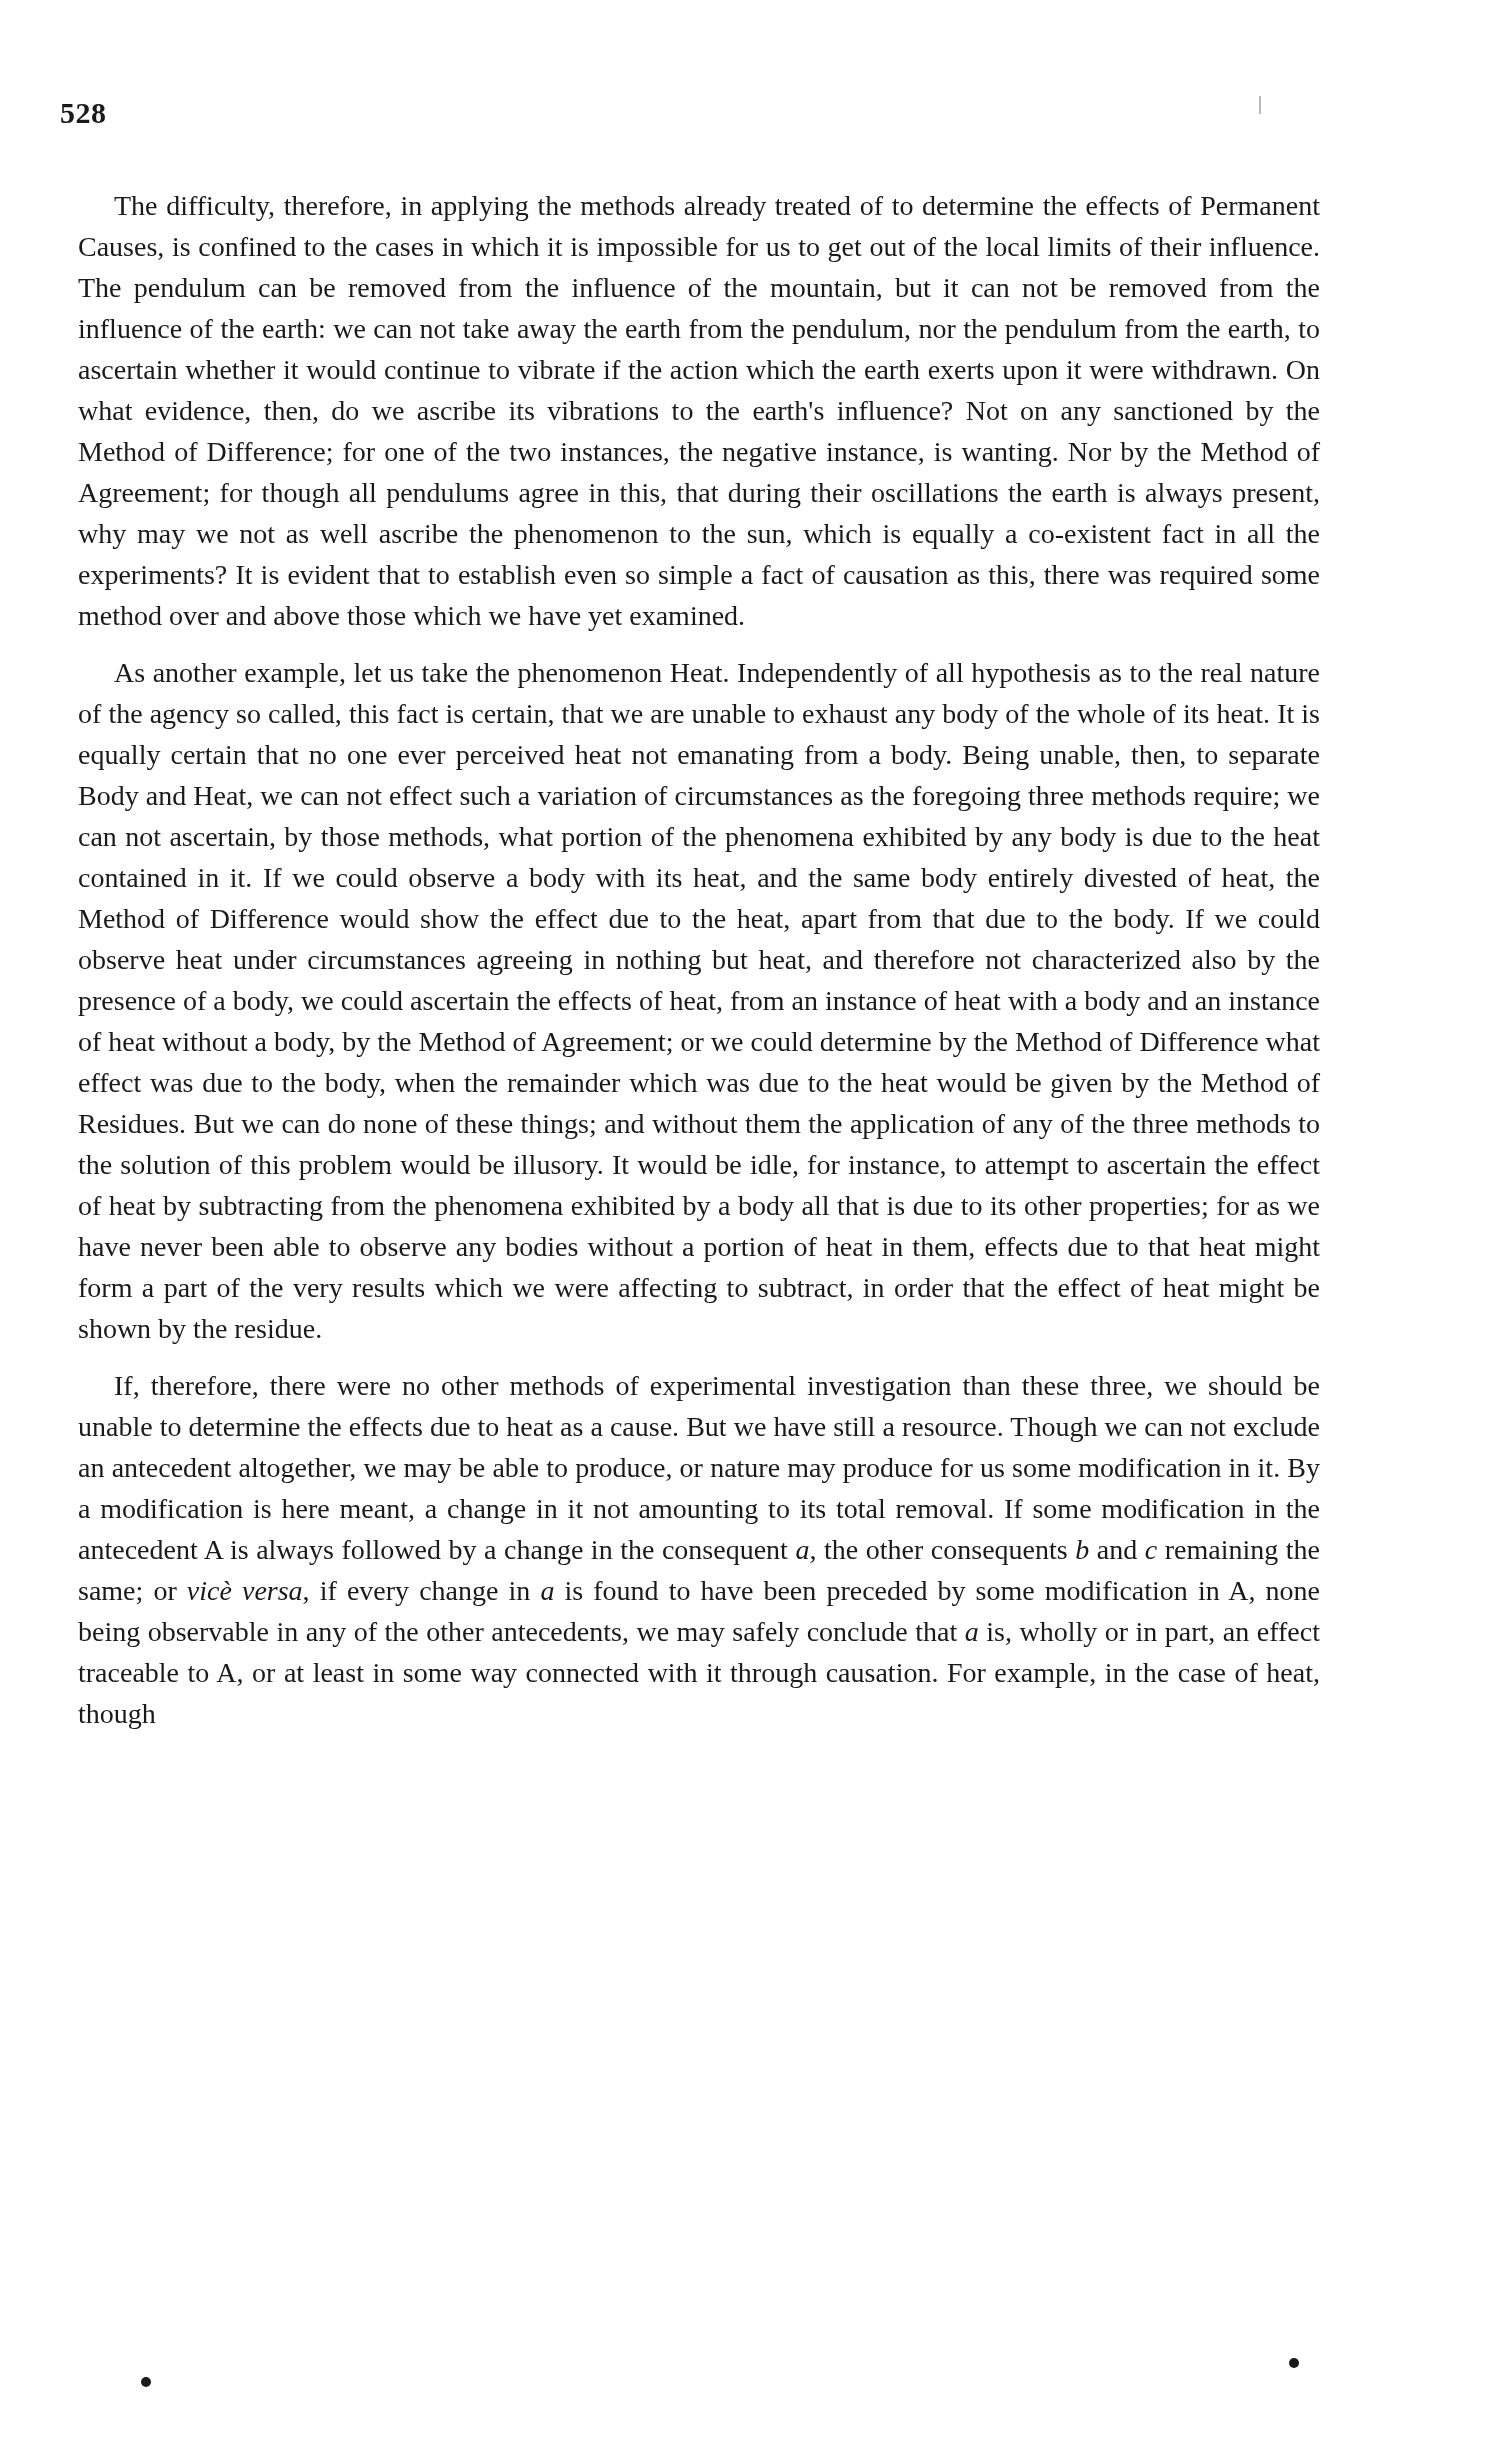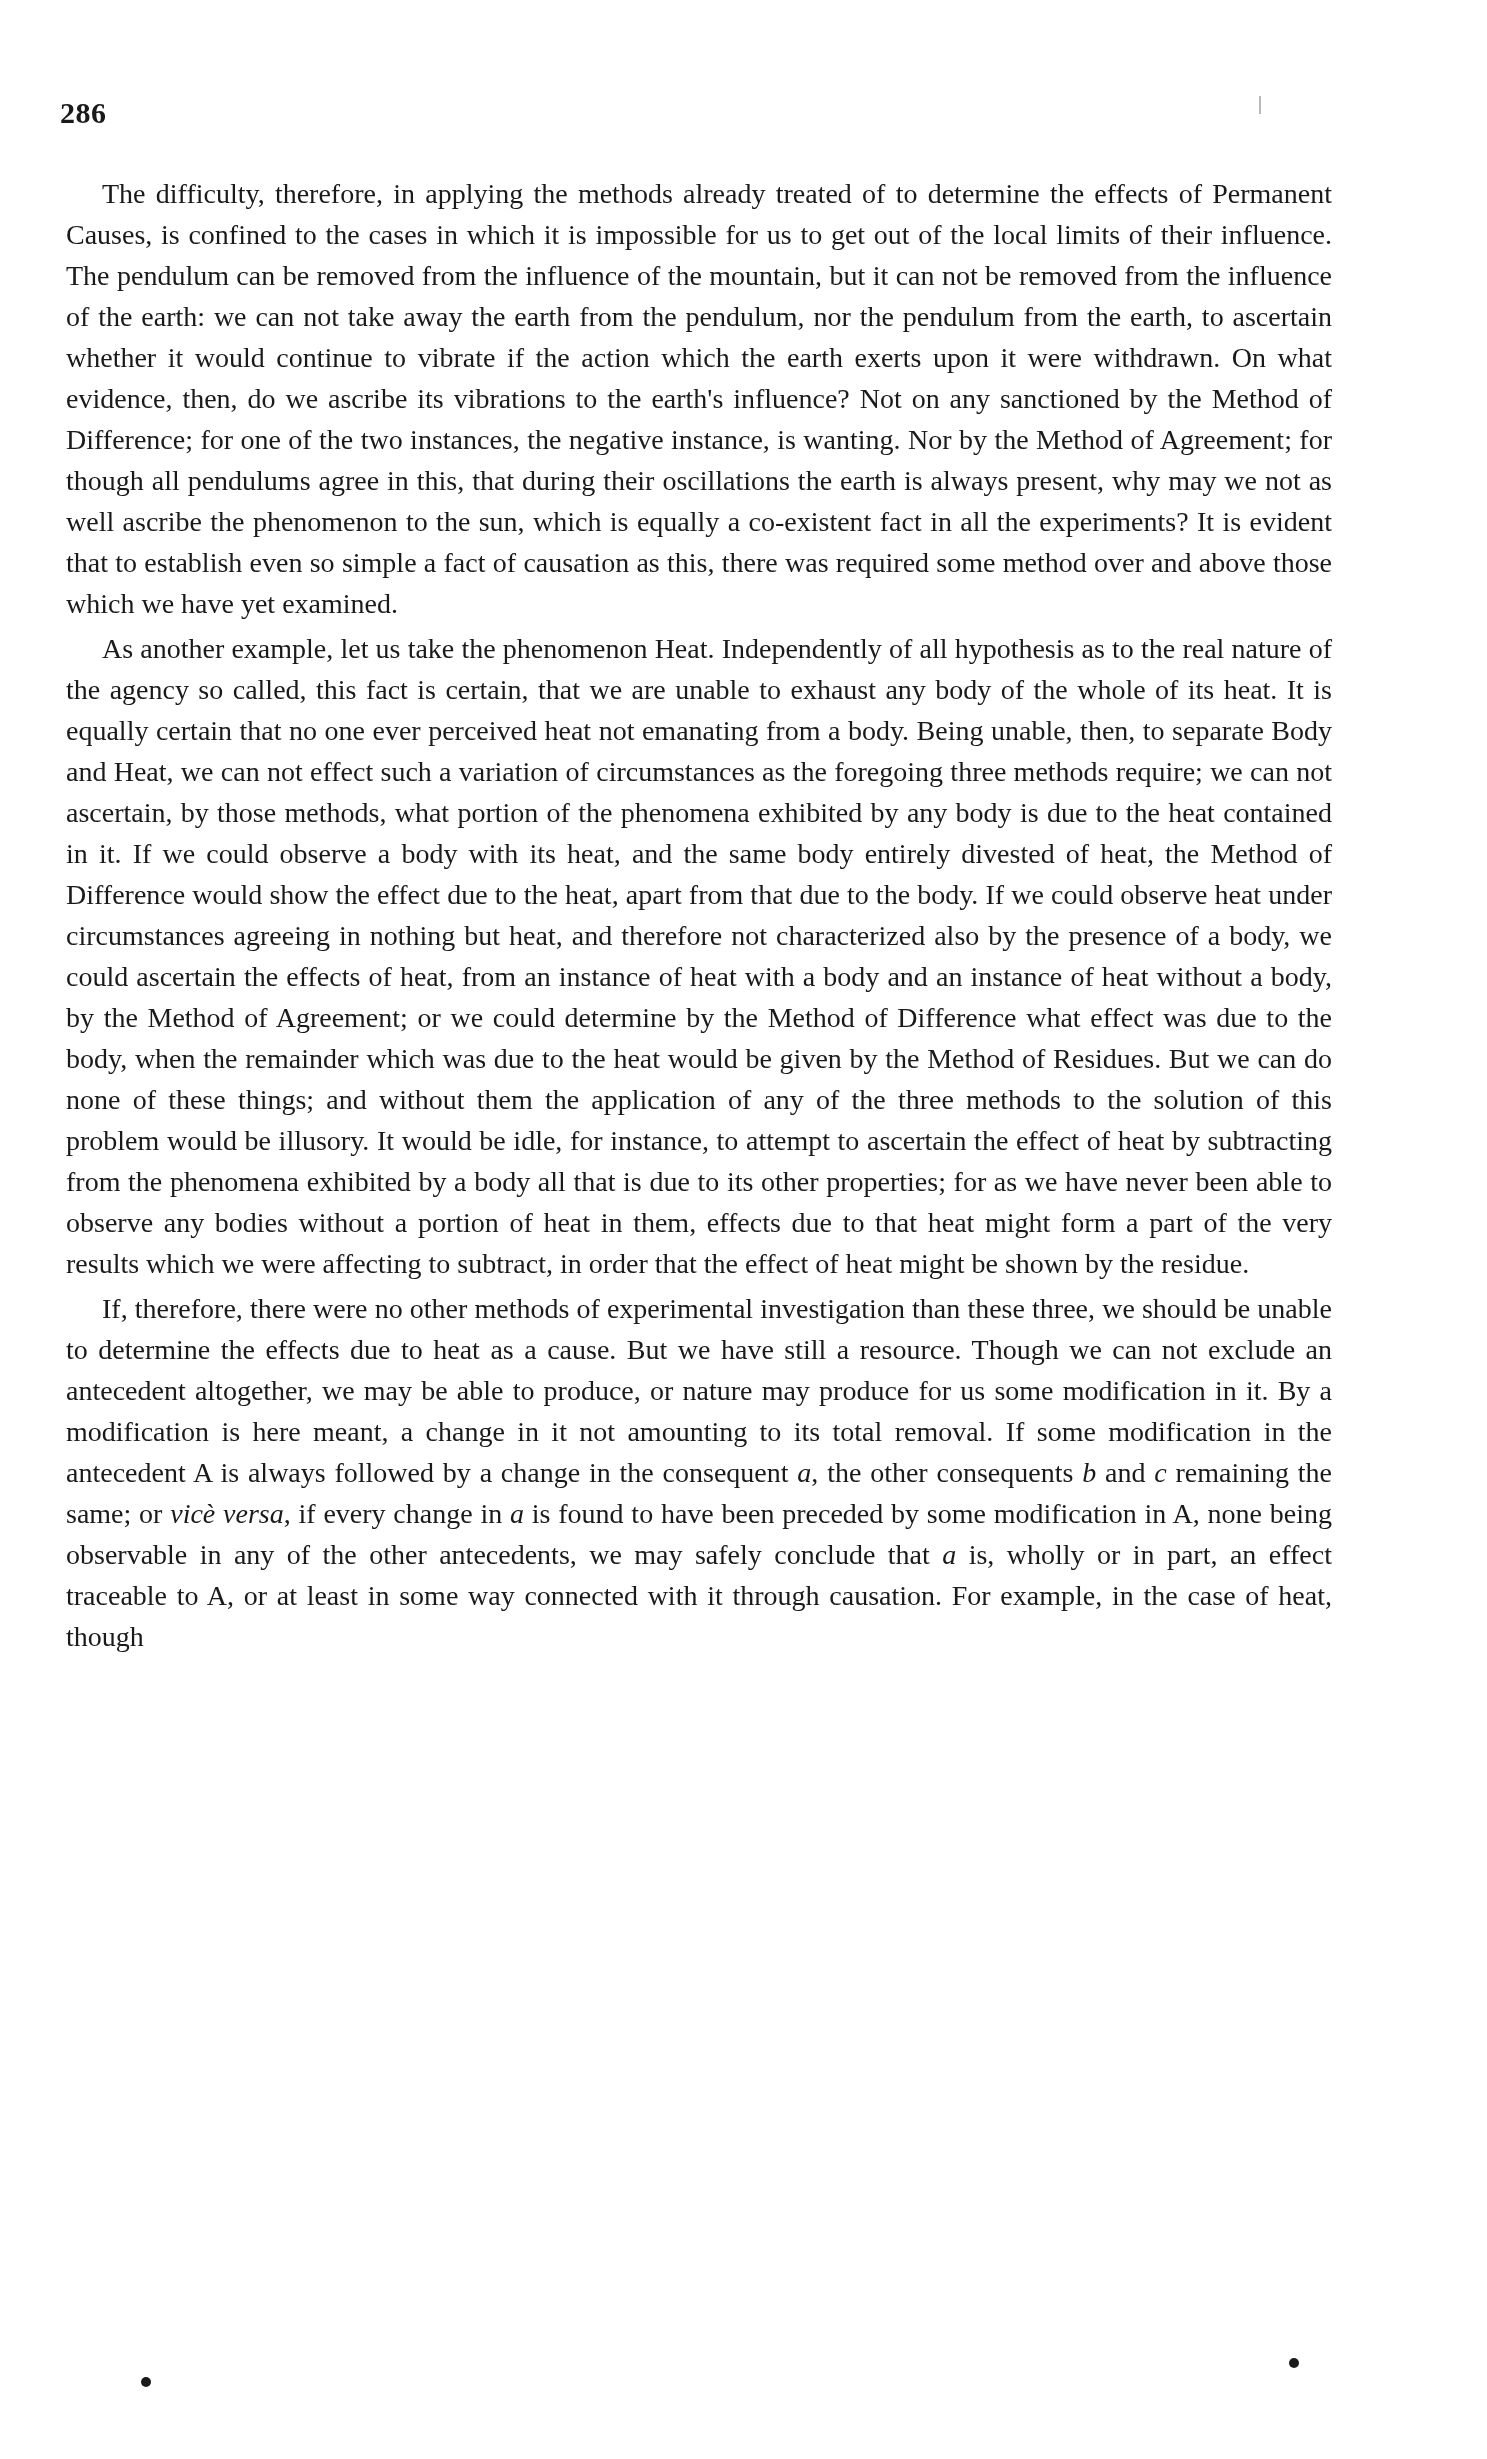--- a/index.html
+++ b/index.html
@@ -50,21 +50,21 @@
     position: absolute;
     top: 169px;
     left: 62px;
     width: 1274px;
     font-size: 28px;
     line-height: 41px;
     text-align: justify;
     text-justify: inter-word;
   }
   .body-text p {
-    margin: 4px;
+    margin: 16px;
     text-indent: 36px;
     hyphens: manual;
   }
   i, em { font-style: italic; }
   .footmark-left {
     position: absolute;
     left: 141px;
     top: 2377px;
     width: 10px;
     height: 10px;
@@ -88,21 +88,21 @@
     height: 18px;
     background: #b9b9b9;
   }
 </style>
 </head>
 <body>
 
 <div class="page">
 
   <div class="header">
-    <div class="folio">286</div>
+    <div class="folio">528</div>
   </div>
 
   <div class="tick-right"></div>
 
   <div class="body-text">
     <p>The difficulty, therefore, in applying the methods already treated of to determine the effects of Permanent Causes, is confined to the cases in which it is impossible for us to get out of the local limits of their influence.   The pendulum can be removed from the influence of the mountain, but it can not be removed from the influence of the earth: we can not take away the earth from the pendulum, nor the pendulum from the earth, to ascertain whether it would continue to vibrate if the action which the earth exerts upon it were withdrawn.   On what evidence, then, do we ascribe its vibrations to the earth's influence?   Not on any sanctioned by the Method of Difference; for one of the two instances, the negative instance, is wanting.   Nor by the Method of Agreement; for though all pendulums agree in this, that during their oscillations the earth is always present, why may we not as well ascribe the phenomenon to the sun, which is equally a co-existent fact in all the experiments?   It is evident that to establish even so simple a fact of causation as this, there was required some method over and above those which we have yet examined.</p>
     <p>As another example, let us take the phenomenon Heat.   Independently of all hypothesis as to the real nature of the agency so called, this fact is certain, that we are unable to exhaust any body of the whole of its heat. It is equally certain that no one ever perceived heat not emanating from a body.   Being unable, then, to separate Body and Heat, we can not effect such a variation of circumstances as the foregoing three methods require; we can not ascertain, by those methods, what portion of the phenomena exhibited by any body is due to the heat contained in it.   If we could observe a body with its heat, and the same body entirely divested of heat, the Method of Difference would show the effect due to the heat, apart from that due to the body.   If we could observe heat under circumstances agreeing in nothing but heat, and therefore not characterized also by the presence of a body, we could ascertain the effects of heat, from an instance of heat with a body and an instance of heat without a body, by the Method of Agreement; or we could determine by the Method of Difference what effect was due to the body, when the remainder which was due to the heat would be given by the Method of Residues.   But we can do none of these things; and without them the application of any of the three methods to the solution of this problem would be illusory.   It would be idle, for instance, to attempt to ascertain the effect of heat by subtracting from the phenomena exhibited by a body all that is due to its other properties; for as we have never been able to observe any bodies without a portion of heat in them, effects due to that heat might form a part of the very results which we were affecting to subtract, in order that the effect of heat might be shown by the residue.</p>
     <p><span>If, therefore, there were no other methods of experimental investigation than these three, we should be unable to determine the effects due to heat as a cause.   But we have still a resource.   Though we can not exclude an antecedent altogether, we may be able to produce, or nature may produce for us some modification in it.   By a modification is here meant, a change in it not amounting to its total removal.   If some modification in the antecedent A is always followed by a change in the consequent </span><i>a</i><span>, the other consequents </span><i>b</i><span> and </span><i>c</i><span> remaining the same; or </span><i>vicè versa</i><span>, if every change in </span><i>a</i><span> is found to have been preceded by some modification in A, none being observable in any of the other antecedents, we may safely conclude that </span><i>a</i><span> is, wholly or in part, an effect traceable to A, or at least in some way connected with it through causation.   For example, in the case of heat, though</span></p>
   </div>
 

